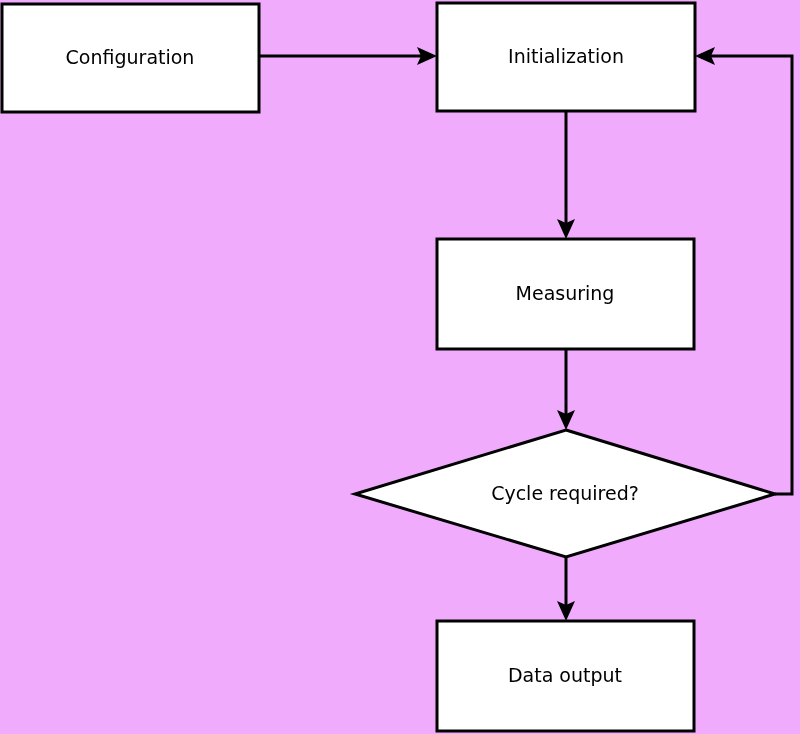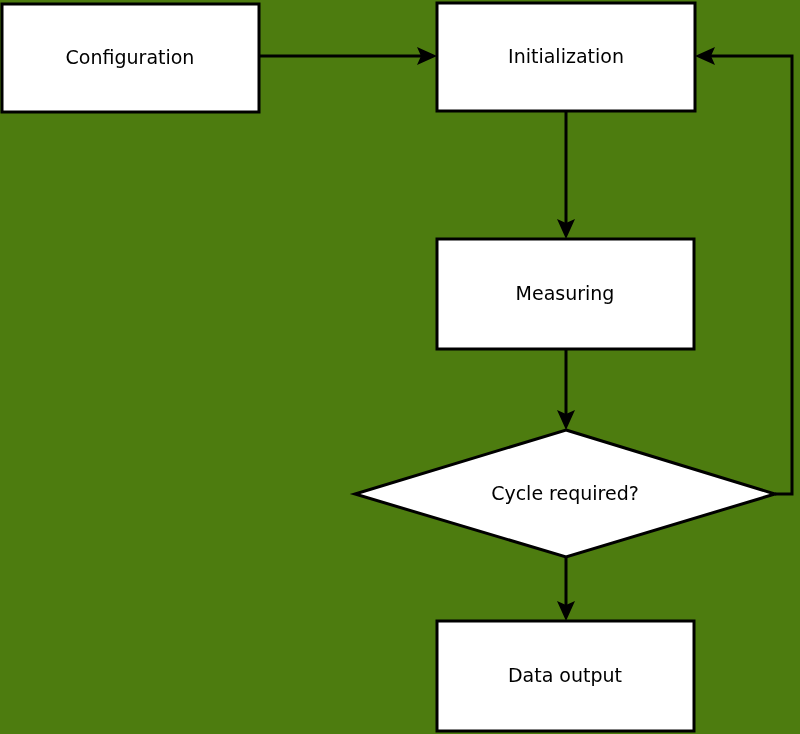--- a/index.html
+++ b/index.html
@@ -8,21 +8,21 @@
     padding: 0;
     background: #ffffff;
   }
   body {
     font-family: "DejaVu Sans", "Liberation Sans", sans-serif;
   }
   #diagram-root {
     position: relative;
     width: 800px;
     height: 734px;
-    background: #4d7c0f;
+    background: #f0abfc;
     overflow: hidden;
   }
   #flow-svg {
     position: absolute;
     top: 0;
     left: 0;
     width: 800px;
     height: 734px;
     display: block;
   }

